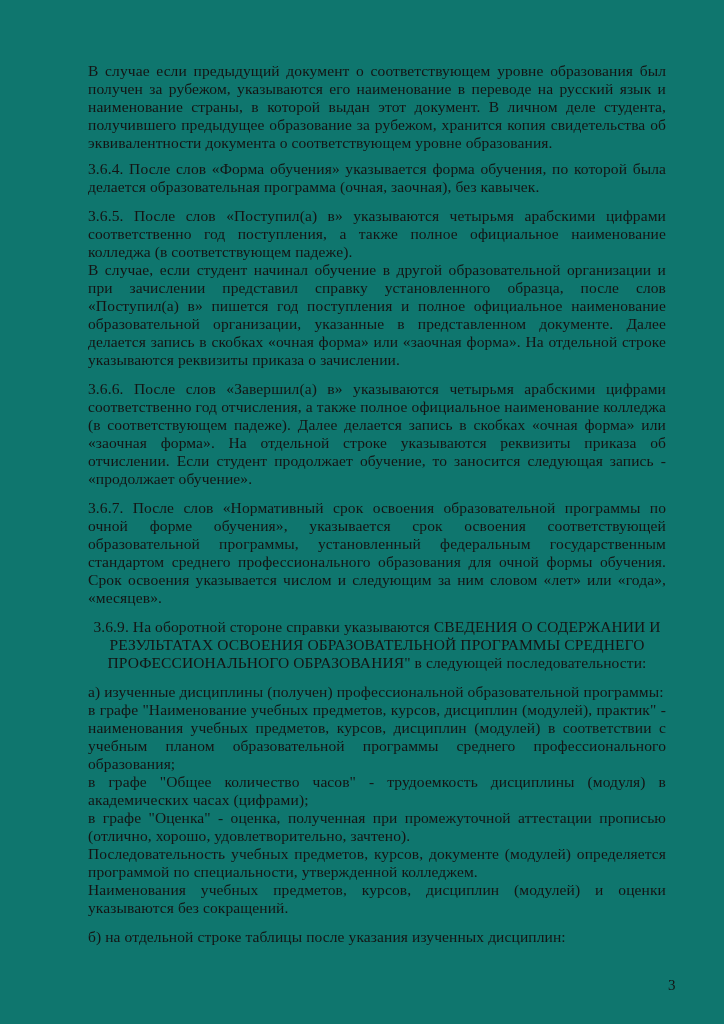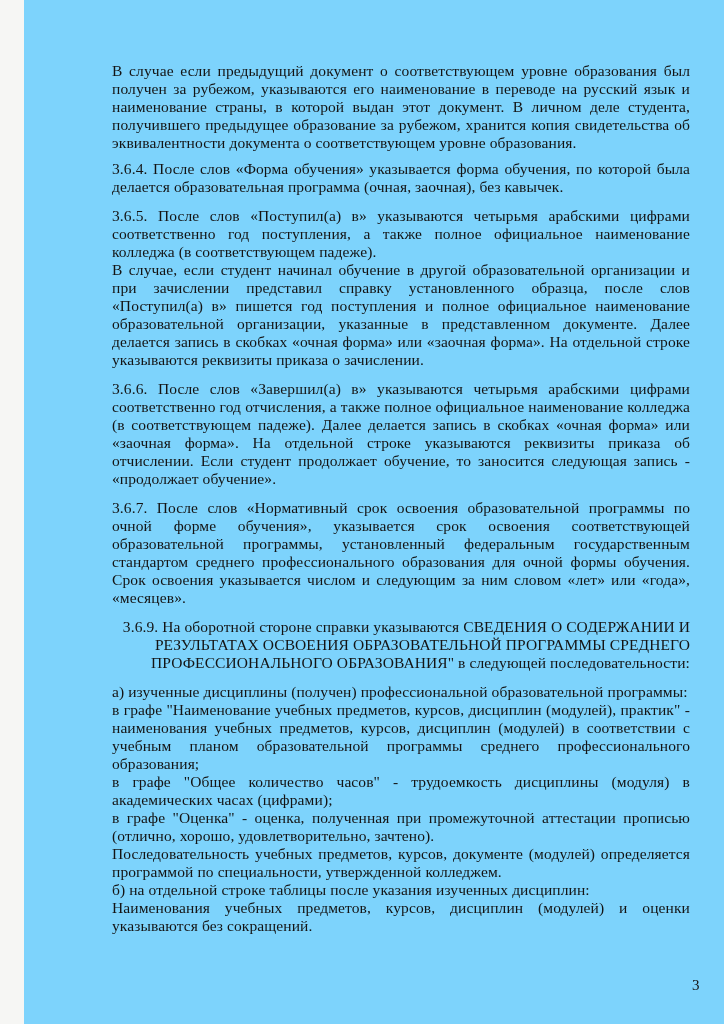--- a/index.html
+++ b/index.html
@@ -8,41 +8,40 @@
     height: 1024px;
     background: #f6f6f4;
     position: relative;
     font-family: "Liberation Serif", serif;
     color: #141414;
     overflow: hidden;
   }
   .page {
     position: absolute;
     inset: 0;
-    background: #7dd3fc;
-    margin-left: 24px;
+    background: #0f766e;
   }
   .content {
     position: absolute;
     left: 88px;
     top: 62px;
     width: 578px;
   }
   .para {
     margin: 0 0 11px 0;
     font-size: 15.5px;
     line-height: 18px;
     text-align: justify;
     letter-spacing: 0.1px;
   }
   .para.tight { margin-bottom: 0; }
   .para.small-gap { margin-bottom: 8px; }
   .para.preline {
     white-space: pre-line;
-    text-align: right;
+    text-align: center;
   }
   .page-number {
     position: absolute;
     left: 668px;
     top: 976px;
     font-size: 15px;
     line-height: 18px;
     color: #141414;
   }
 </style>
@@ -72,20 +71,20 @@
     <p class="para tight">а) изученные дисциплины (получен) профессиональной образовательной программы:</p>
 
     <p class="para tight">в графе "Наименование учебных предметов, курсов, дисциплин (модулей), практик" - наименования учебных предметов, курсов, дисциплин (модулей) в соответствии с учебным планом образовательной программы среднего профессионального образования;</p>
 
     <p class="para tight">в графе "Общее количество часов" - трудоемкость дисциплины (модуля) в академических часах (цифрами);</p>
 
     <p class="para tight">в графе "Оценка" - оценка, полученная при промежуточной аттестации прописью (отлично, хорошо, удовлетворительно, зачтено).</p>
 
     <p class="para tight">Последовательность учебных предметов, курсов, документе (модулей)  определяется программой по специальности, утвержденной колледжем.</p>
 
+    <p class="para">Наименования учебных предметов, курсов, дисциплин (модулей) и оценки указываются без сокращений.</p>
+
     <p class="para tight">б) на отдельной строке таблицы после указания изученных дисциплин:</p>
-
-    <p class="para">Наименования учебных предметов, курсов, дисциплин (модулей) и оценки указываются без сокращений.</p>
 
   </div>
 
   <div class="page-number">3</div>
 </div>
 
 </body></html>

